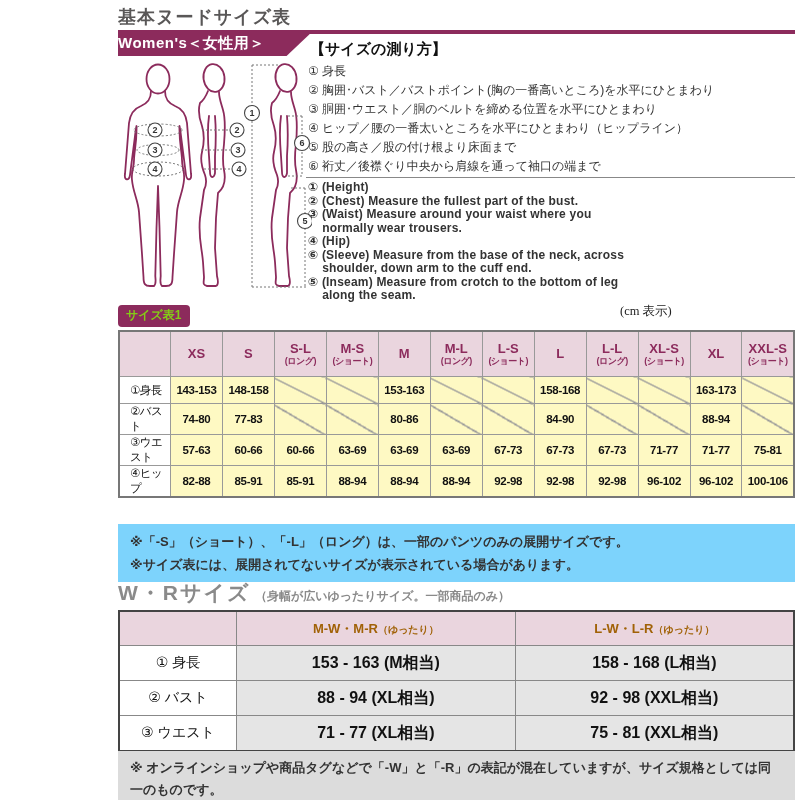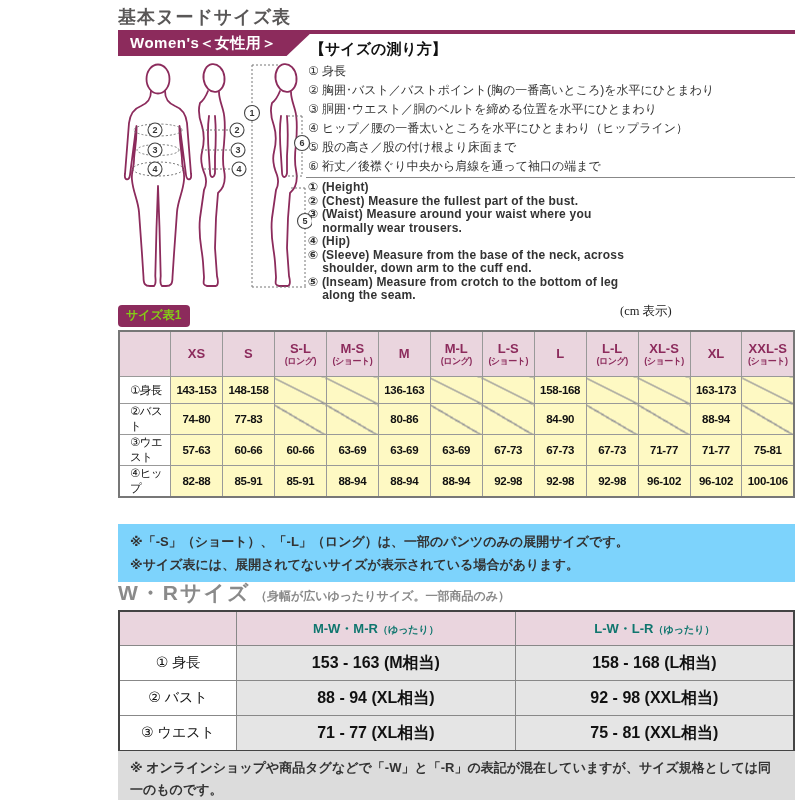--- a/index.html
+++ b/index.html
@@ -5,21 +5,21 @@
   html,body{margin:0;padding:0;background:#fff;}
   .page{position:relative;width:800px;height:800px;background:#fff;overflow:hidden;
         font-family:"Liberation Sans","DejaVu Sans",sans-serif;color:#222;}
 
   
   .doc-title{position:absolute;left:118px;top:5px;font-size:18px;font-weight:bold;
              color:#595757;letter-spacing:1px;}
   .title-rule{position:absolute;left:118px;top:30px;width:677px;height:4px;background:#8C2B5C;}
   .banner{position:absolute;left:118px;top:30px;width:196px;height:26px;background:#8C2B5C;
           clip-path:polygon(0 0,100% 0,86% 100%,0 100%);
-          color:#fff;font-size:15px;font-weight:bold;line-height:26px;padding-left:12px;
+          color:#fff;font-size:15px;font-weight:bold;line-height:26px;padding-left:0;
           box-sizing:border-box;letter-spacing:0.5px;}
 
   
   .measure-heading{position:absolute;left:310px;top:40px;font-size:15px;font-weight:bold;color:#111;}
   .jp-list{position:absolute;left:308px;top:62px;width:487px;font-size:12px;line-height:19px;color:#333;}
   .jp-list .item{white-space:nowrap;}
   .list-divider{position:absolute;left:306px;top:177px;width:489px;height:1px;background:#888;}
   .en-list{position:absolute;left:308px;top:181px;width:487px;font-size:12px;font-weight:bold;
            line-height:13.5px;color:#333;letter-spacing:0.2px;}
   .en-list .item{white-space:pre-wrap;}
@@ -53,21 +53,21 @@
              background:#7dd3fc;padding:6px 12px;font-size:13px;font-weight:bold;
              line-height:23px;color:#333;}
 
   
   .wr-heading{position:absolute;left:118px;top:579px;color:#8A8A8A;}
   .wr-heading .big{font-size:21px;font-weight:bold;letter-spacing:2px;}
   .wr-heading .small{font-size:12px;font-weight:bold;letter-spacing:0px;}
   .wr-table{position:absolute;left:118px;top:610px;width:677px;border-collapse:collapse;
             table-layout:fixed;border:2px solid #444;}
   .wr-table th,.wr-table td{border:1px solid #888;}
-  .wr-table thead th{background:#EAD5DE;color:#0f766e;height:31px;text-align:center;vertical-align:middle;}
+  .wr-table thead th{background:#EAD5DE;color:#a16207;height:31px;text-align:center;vertical-align:middle;}
   .wr-table thead th:first-child{width:114px;}
   .wr-main{font-size:13px;font-weight:bold;}
   .wr-sub{font-size:10px;font-weight:bold;}
   .wr-table tbody th{background:#fff;font-size:14px;font-weight:normal;color:#111;
                      text-align:center;height:32px;}
   .wr-table tbody td{background:#e5e5e5;font-size:16px;font-weight:bold;color:#111;text-align:center;}
 
   .bottom-note{position:absolute;left:118px;top:751px;width:677px;box-sizing:border-box;
                background:#DCDCDC;padding:6px 12px;font-size:13px;font-weight:bold;
                line-height:22px;color:#333;}
@@ -228,21 +228,21 @@
           </th>
         </tr>
       </thead>
     <tbody>
         <tr>
           <th>①身長</th>
           <td>143-153</td>
           <td>148-158</td>
           <td class="diag"></td>
           <td class="diag"></td>
-          <td>136-163</td>
+          <td>153-163</td>
           <td class="diag"></td>
           <td class="diag"></td>
           <td>158-168</td>
           <td class="diag"></td>
           <td class="diag"></td>
           <td>163-173</td>
           <td class="diag"></td>
         </tr>
         <tr>
           <th>②バスト</th>

